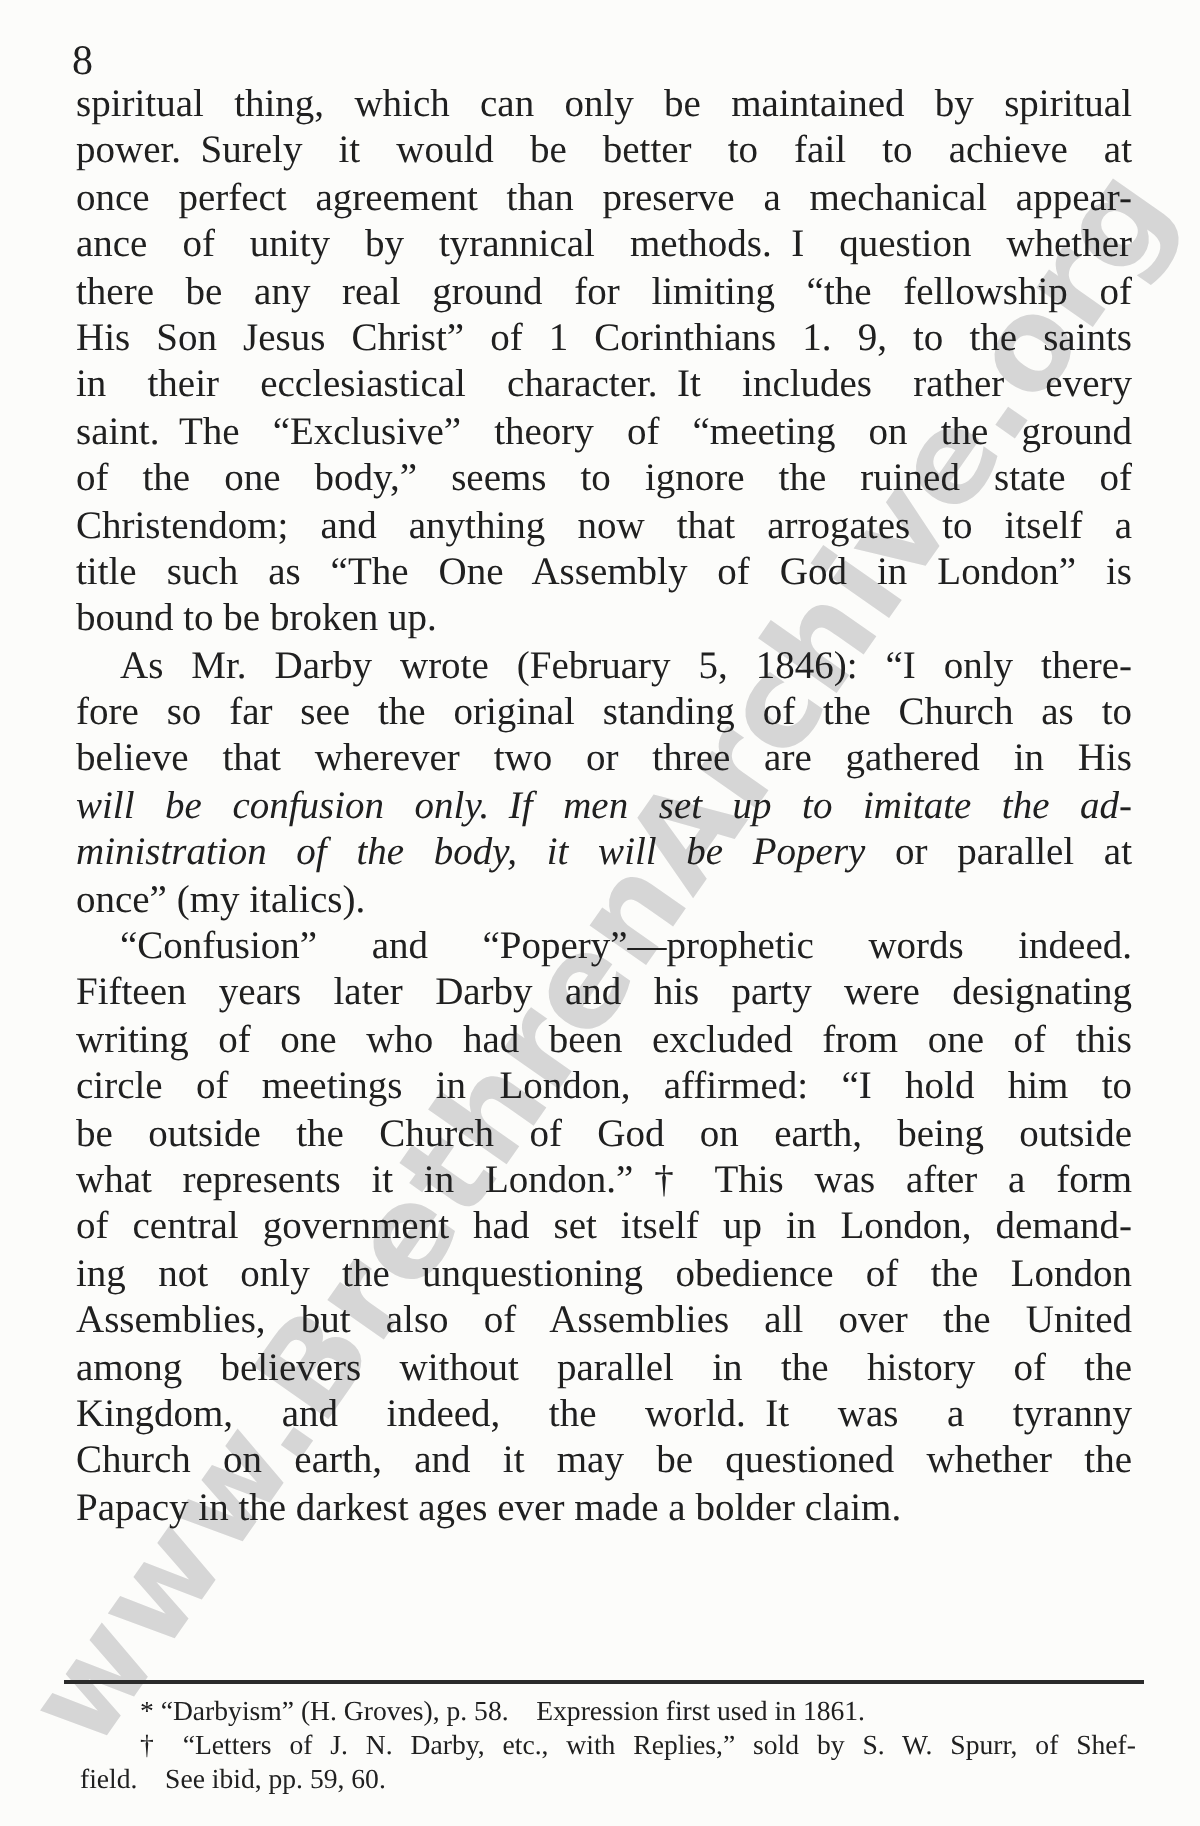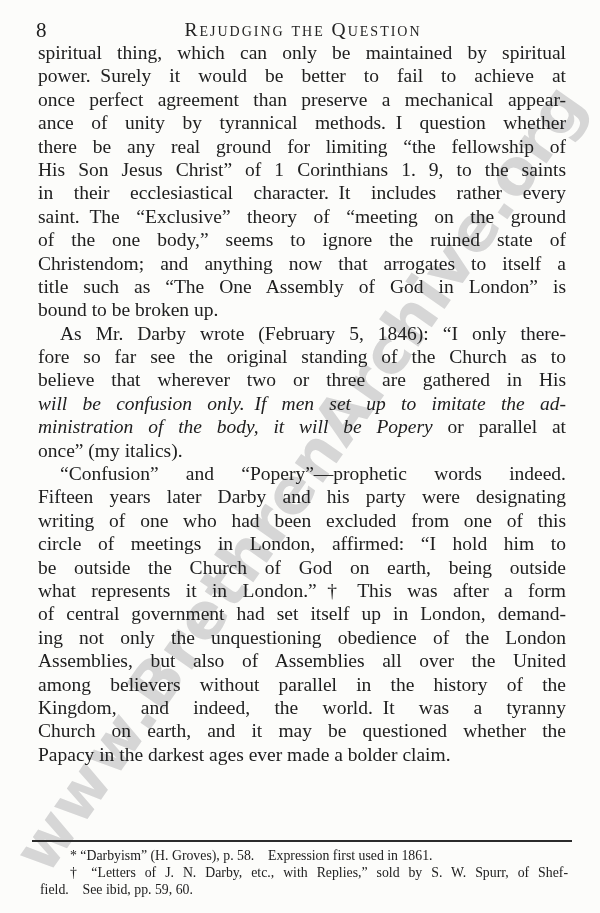--- a/index.html
+++ b/index.html
@@ -59,21 +59,20 @@
 </style>
 </head>
 <body>
 
 <div class="page">
 
   <div class="watermark" style="color: rgb(214, 214, 214);">www.BrethrenArchive.org</div>
 
   <div class="header">
     <span class="pagenum">8</span>
-    <span class="running-title">Rejudging the Question</span>
   </div>
 
   <div class="bodytext">
       <div class="para">
         <div class="line"><span>spiritual thing, which can only be maintained by spiritual</span></div>
         <div class="line"><span>power. Surely it would be better to fail to achieve at</span></div>
         <div class="line"><span>once perfect agreement than preserve a mechanical appear-</span></div>
         <div class="line"><span>ance of unity by tyrannical methods. I question whether</span></div>
         <div class="line"><span>there be any real ground for limiting “the fellowship of</span></div>
         <div class="line"><span>His Son Jesus Christ” of 1 Corinthians 1. 9, to the saints</span></div>

